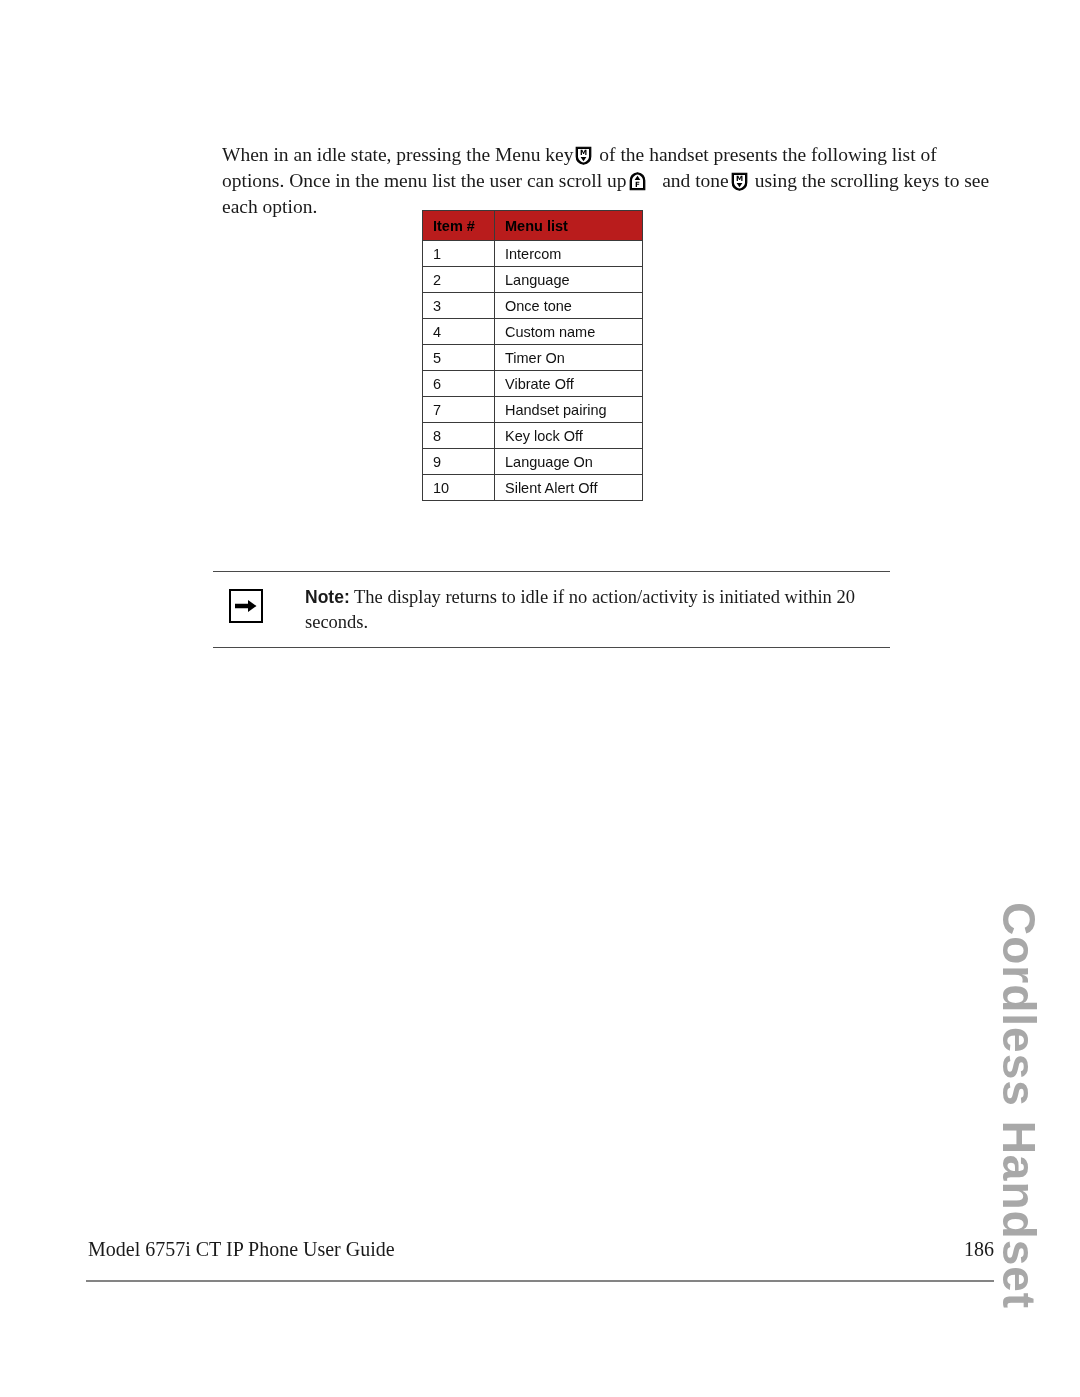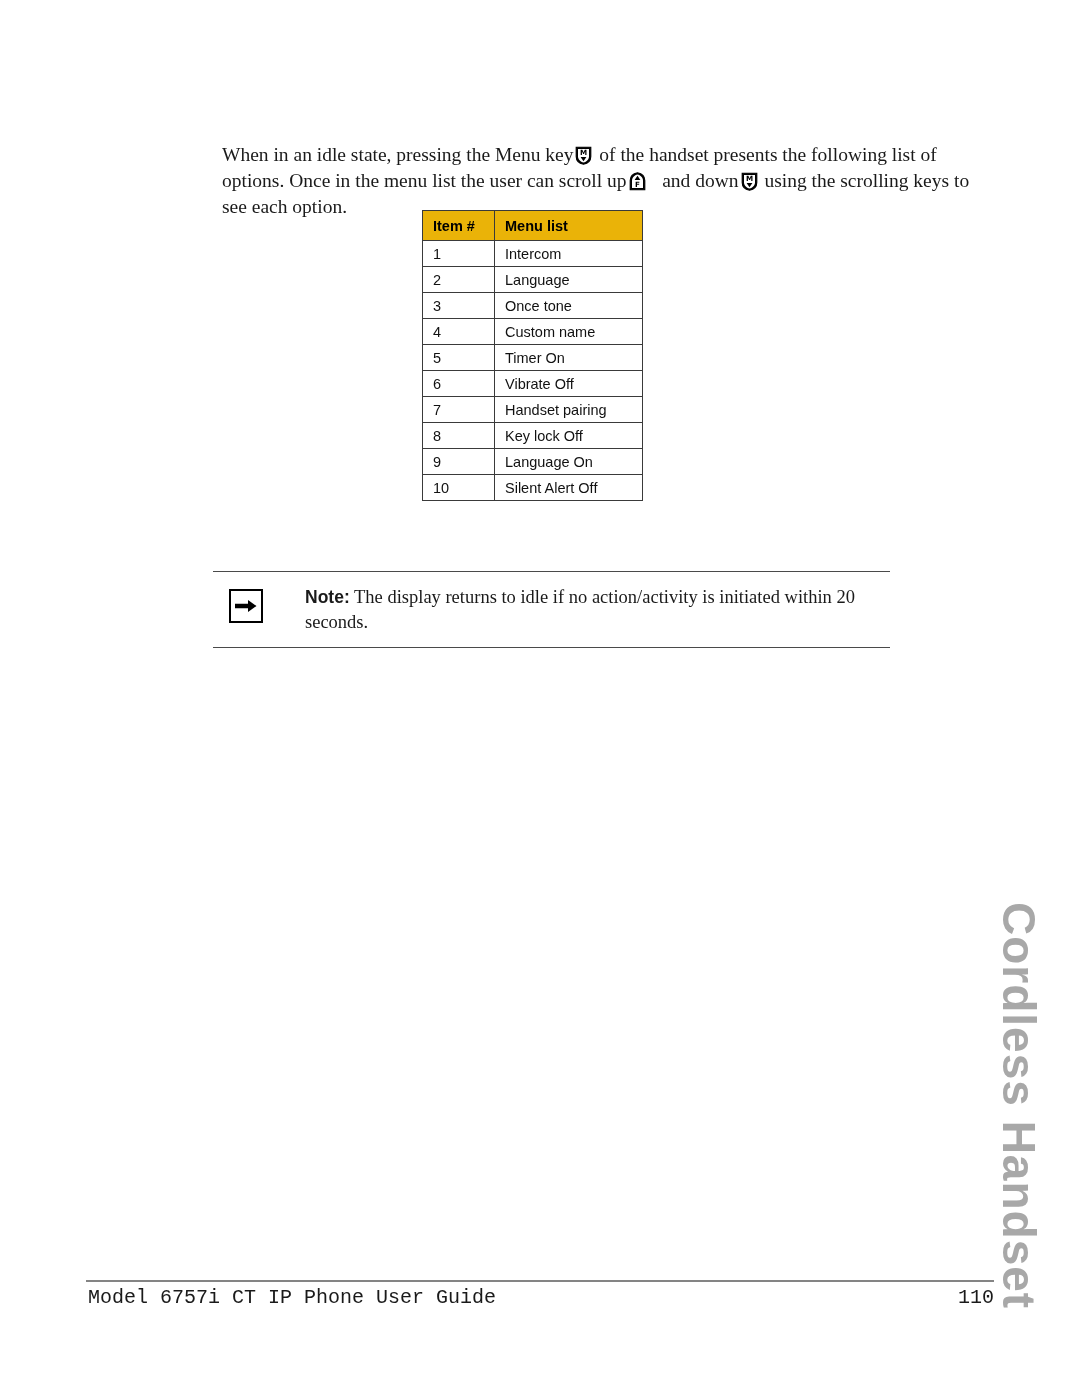--- a/index.html
+++ b/index.html
@@ -55,21 +55,21 @@
     border: 1px solid #3a3a3a;
     padding: 0 0 0 10px;
     height: 26px;
     font-size: 14.5px;
     font-weight: normal;
     text-align: left;
     color: #111111;
     box-sizing: border-box;
   }
   #menu-table th {
-    background: #eab308;
+    background: #b91c1c;
     font-weight: bold;
     font-size: 14.5px;
     height: 30px;
     color: #000000;
   }
   #menu-table .col-item { width: 72px; }
   #menu-table .col-menu { width: 148px; }
 
   
   #note-block {
@@ -142,44 +142,44 @@
     position: absolute;
     left: 86px;
     top: 1280px;
     width: 908px;
     height: 0;
     border-top: 2px solid #848484;
   }
   #footer {
     position: absolute;
     left: 88px;
-    top: 1286px;
+    top: 1238px;
     width: 906px;
     display: flex;
     justify-content: space-between;
     align-items: baseline;
-    font-family: Liberation Mono, monospace;
+    font-family: Liberation Serif, serif;
     font-size: 20px;
     color: #1a1a1a;
   }
 </style>
 </head>
 <body>
 
 <div id="intro-paragraph"><span class="seg">When in an idle state, pressing the Menu key</span><span class="key-icon"><svg width="17" height="19" viewBox="0 0 17 19">
         <path d="M1.2 1.2 H15.8 V10.5 C15.8 14.6 12.7 17.4 8.5 18.3 C4.3 17.4 1.2 14.6 1.2 10.5 Z" fill="#000000" stroke="#000000" stroke-width="1.1"></path>
         <path d="M3.0 3.0 H14.0 V10.3 C14.0 13.6 11.6 15.8 8.5 16.6 C5.4 15.8 3.0 13.6 3.0 10.3 Z" fill="#ffffff"></path>
         <text x="8.5" y="9.2" font-family="DejaVu Sans, sans-serif" font-size="7.2" font-weight="bold" text-anchor="middle" fill="#000000">M</text>
         <path d="M8.5 15.3 L5.6 11.0 H11.4 Z" fill="#000000"></path>
       </svg></span><span class="seg"> of the handset presents the following list of options. Once in the menu list the user can scroll up</span><span class="key-icon"><svg width="17" height="19" viewBox="0 0 17 19">
         <path d="M8.5 0.8 C12.7 1.6 15.8 4.4 15.8 8.5 V17.8 H1.2 V8.5 C1.2 4.4 4.3 1.6 8.5 0.8 Z" fill="#000000" stroke="#000000" stroke-width="1.1"></path>
         <path d="M8.5 2.5 C11.6 3.3 14.0 5.5 14.0 8.8 V16.0 H3.0 V8.8 C3.0 5.5 5.4 3.3 8.5 2.5 Z" fill="#ffffff"></path>
         <path d="M8.5 3.8 L11.4 8.1 H5.6 Z" fill="#000000"></path>
         <text x="8.5" y="15.2" font-family="DejaVu Sans, sans-serif" font-size="7.2" font-weight="bold" text-anchor="middle" fill="#000000">F</text>
-      </svg></span><span class="seg">   and down</span><span class="key-icon"><svg width="17" height="19" viewBox="0 0 17 19">
+      </svg></span><span class="seg">   and tone</span><span class="key-icon"><svg width="17" height="19" viewBox="0 0 17 19">
         <path d="M1.2 1.2 H15.8 V10.5 C15.8 14.6 12.7 17.4 8.5 18.3 C4.3 17.4 1.2 14.6 1.2 10.5 Z" fill="#000000" stroke="#000000" stroke-width="1.1"></path>
         <path d="M3.0 3.0 H14.0 V10.3 C14.0 13.6 11.6 15.8 8.5 16.6 C5.4 15.8 3.0 13.6 3.0 10.3 Z" fill="#ffffff"></path>
         <text x="8.5" y="9.2" font-family="DejaVu Sans, sans-serif" font-size="7.2" font-weight="bold" text-anchor="middle" fill="#000000">M</text>
         <path d="M8.5 15.3 L5.6 11.0 H11.4 Z" fill="#000000"></path>
       </svg></span><span class="seg"> using the scrolling keys to see each option.</span></div>
 
 <table id="menu-table">
   <thead>
     <tr>
       <th class="col-item">Item #</th>
@@ -241,14 +241,14 @@
     <div class="note-text"><span class="note-label">Note:</span><span> The display returns to idle if no action/activity is initiated within 20 seconds.</span></div>
   </div>
   <div class="note-rule-bottom"></div>
 </div>
 
 <div id="side-chapter-title">Cordless Handset</div>
 
 <div id="footer-rule"></div>
 <div id="footer">
   <span>Model 6757i CT IP Phone User Guide</span>
-  <span>110</span>
+  <span>186</span>
 </div>
 
 </body></html>

